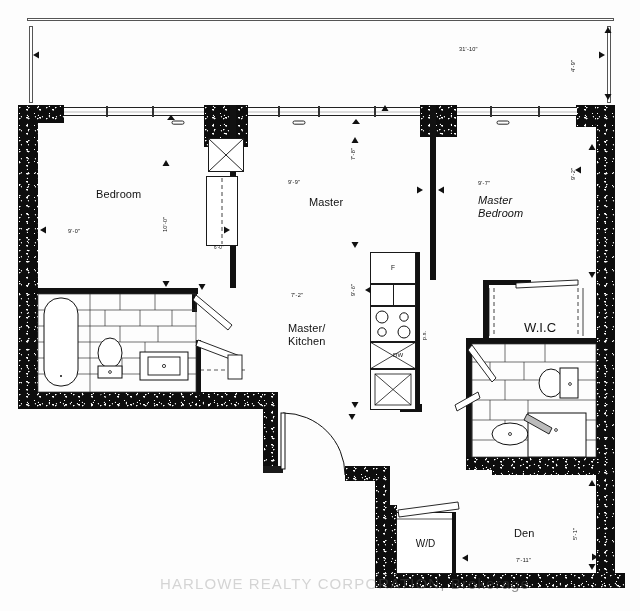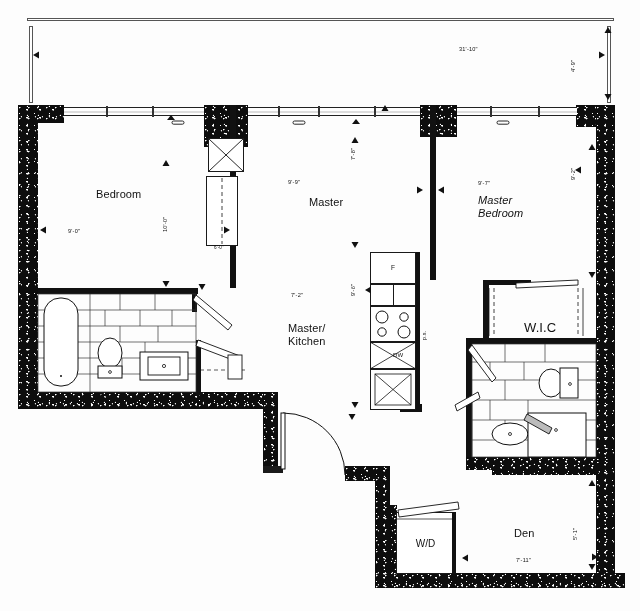--- a/index.html
+++ b/index.html
@@ -384,14 +384,17 @@
       <path d="M592,570 l-3.5,-6 h7 z"></path>
       <path d="M598,557 l-6,-3.5 v7 z"></path>
       <path d="M462,558 l6,-3.5 v7 z"></path>
 
       <path d="M202,290 l-3.5,-6 h7 z"></path>
       <path d="M352,420 l-3.5,-6 h7 z"></path>
       <path d="M385,105 l-3.5,6 h7 z"></path>
     </g>
   </svg>
 
+  <div class="watermark">
+    <span>HARLOWE REALTY CORPORATION</span><b>, Brokerage</b>
+  </div>
 
 </div>
 
 </body></html>

